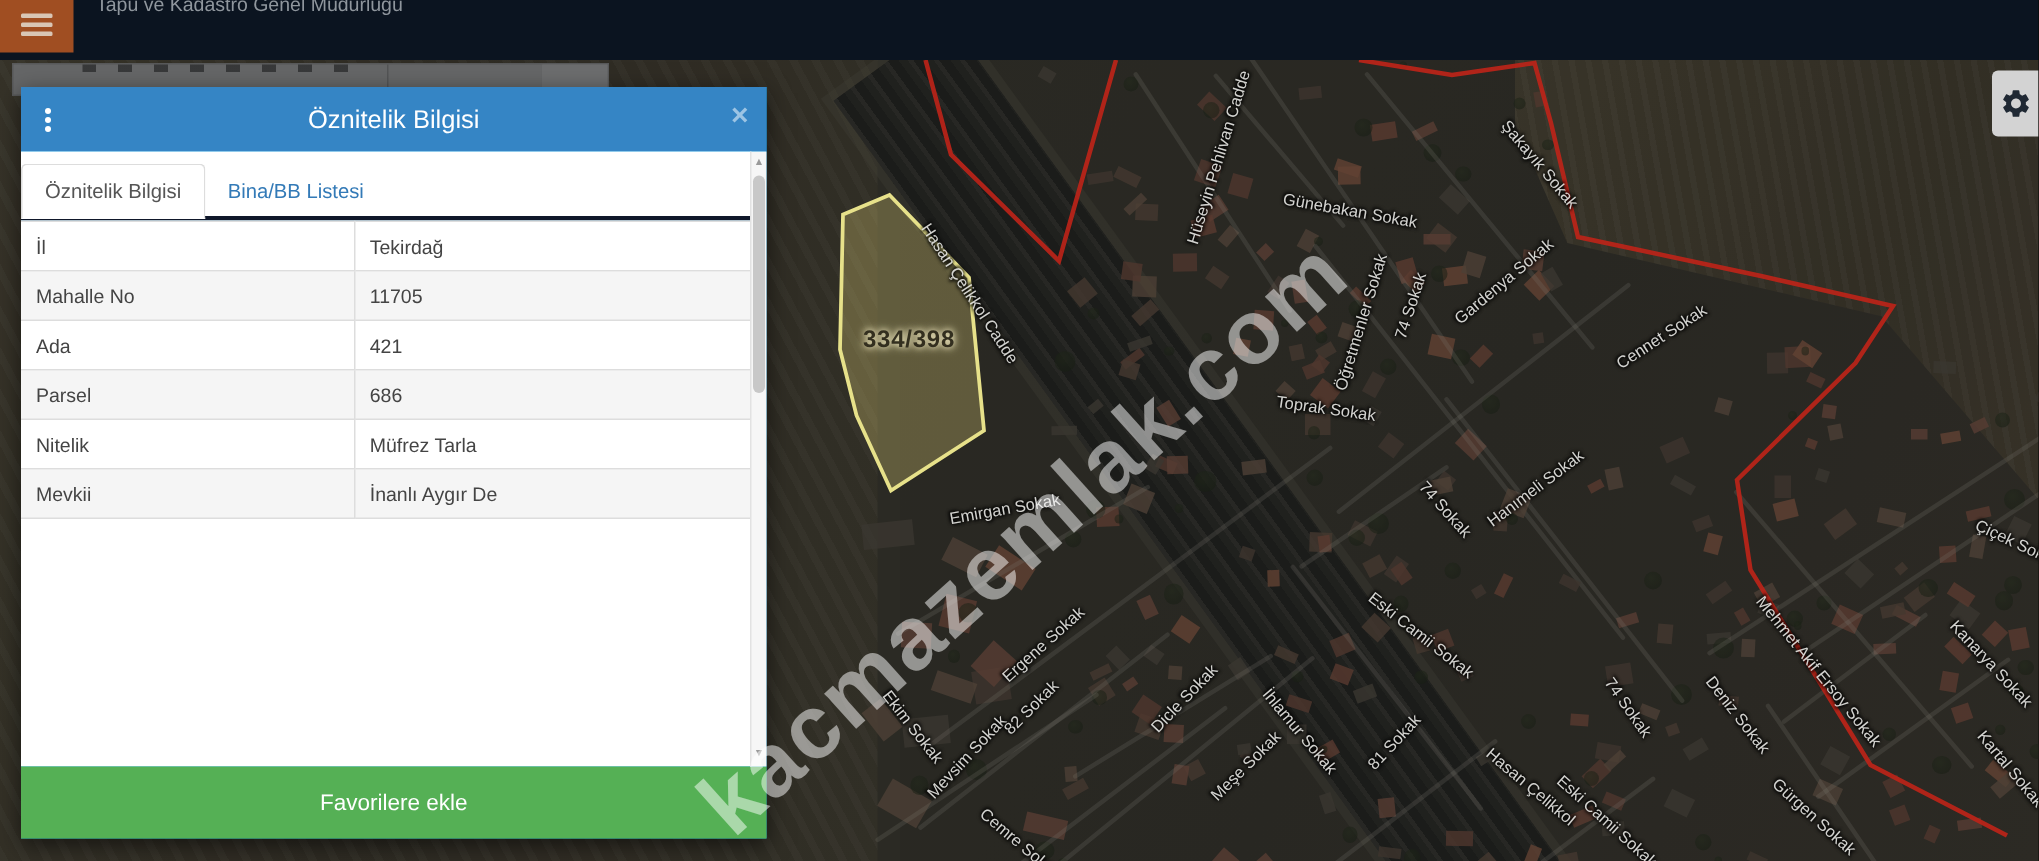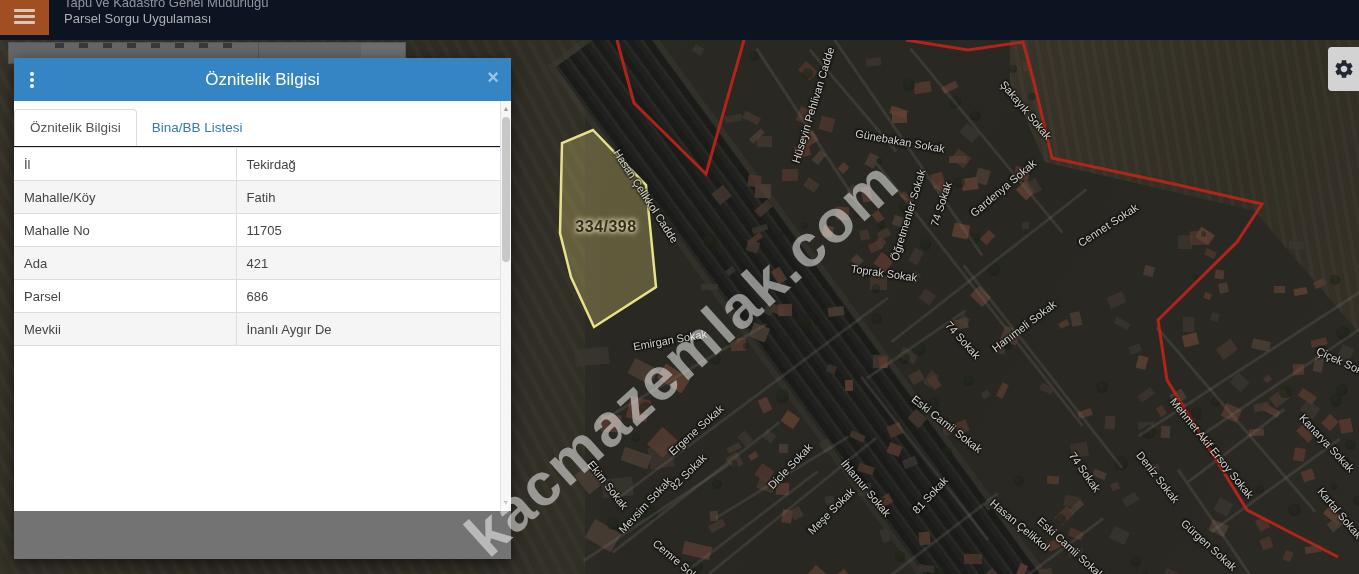--- a/index.html
+++ b/index.html
@@ -52,29 +52,29 @@
   .toolbar-ghost .seg{position:absolute;top:0;bottom:0;width:1px;background:#747474;}
   .toolbar-ghost .lightseg{position:absolute;left:352px;top:0;bottom:0;right:0;background:#999;}
   .toolbar-ghost .smudge{position:absolute;left:46px;top:0;width:190px;height:5px;
     background:repeating-linear-gradient(90deg,rgba(25,25,25,.55) 0 9px,transparent 9px 24px);}
 
   
   .gear-btn{position:absolute;left:1328px;top:47px;width:31px;height:44px;background:#d3d3d3;
     border-radius:4px 0 0 4px;z-index:3;display:flex;align-items:center;justify-content:center;cursor:pointer;}
 
   
-  .modal{position:absolute;left:14px;top:58px;width:497px;height:501px;z-index:5;background:#737373;
+  .modal{position:absolute;left:14px;top:58px;width:497px;height:501px;z-index:5;background:#0ea5e9;
     box-shadow:0 4px 14px rgba(0,0,0,.55);}
   .modal-header{position:absolute;left:0;top:0;right:0;height:43px;background:#3585c5;}
   .modal-title{position:absolute;left:0;right:0;top:0;line-height:43px;text-align:center;color:#fff;
     font-size:17px;}
   .kebab{position:absolute;left:16px;top:12px;width:14px;cursor:pointer;}
   .kebab i{display:block;width:4px;height:4px;border-radius:50%;background:#fff;margin:2px 0;}
   .close-x{position:absolute;right:12px;top:8px;font-size:20px;font-weight:bold;color:#9cc4e4;cursor:pointer;}
-  .tabs{position:absolute;left:0;right:11px;top:43px;height:46px;background:#fff;border-bottom:1px solid #0f172a;
+  .tabs{position:absolute;left:0;right:11px;top:43px;height:46px;background:#fff;border-bottom:3px solid #0f172a;
     padding:7px 0 0 0;}
   .tab{display:inline-block;padding:10px 15px;font-size:13.5px;cursor:pointer;position:relative;top:1px;}
   .tab.active{background:#fff;color:#555;border:1px solid #ddd;border-bottom-color:#fff;border-radius:4px 4px 0 0;}
   .tab:not(.active){color:#337ab7;}
   .table-wrap{position:absolute;left:0;right:11px;top:89px;bottom:48px;overflow:hidden;background:#fff;}
   table.attr{border-collapse:collapse;width:100%;table-layout:fixed;padding-left:12px;}
   table.attr td{height:33px;border:1px solid #ddd;font-size:13px;color:#444;padding:0 8px 0 10px;}
   table.attr td.lbl{width:222px;}
   table.attr tr:nth-child(even){background:#f5f5f5;}
   table.attr tr td{border-left:none;border-right:none;}
@@ -453,21 +453,20 @@
   <div class="topbar">
     <button class="menu-btn">
       <span class="hamburger">
           <i></i>
           <i></i>
           <i></i>
         </span>
     </button>
     <div class="titles">
       <div class="t1">Tapu ve Kadastro Genel Müdürlüğü</div>
-      <div class="t2">Parsel Sorgu Uygulaması</div>
     </div>
   </div>
 
   <div class="gear-btn">
     <svg width="22" height="22" viewBox="0 0 24 24">
       <path fill="#1f2833" d="M19.14,12.94c0.04-0.3,0.06-0.61,0.06-0.94c0-0.32-0.02-0.64-0.07-0.94l2.03-1.58c0.18-0.14,0.23-0.41,0.12-0.61l-1.92-3.32c-0.12-0.22-0.37-0.29-0.59-0.22l-2.39,0.96c-0.5-0.38-1.03-0.7-1.62-0.94L14.4,2.81c-0.04-0.24-0.24-0.41-0.48-0.41h-3.84c-0.24,0-0.43,0.17-0.47,0.41L9.25,5.35C8.66,5.59,8.12,5.92,7.63,6.29L5.24,5.33c-0.22-0.08-0.47,0-0.59,0.22L2.74,8.87C2.62,9.08,2.66,9.34,2.86,9.48l2.03,1.58C4.84,11.36,4.8,11.69,4.8,12s0.02,0.64,0.07,0.94l-2.03,1.58c-0.18,0.14-0.23,0.41-0.12,0.61l1.92,3.32c0.12,0.22,0.37,0.29,0.59,0.22l2.39-0.96c0.5,0.38,1.03,0.7,1.62,0.94l0.36,2.54c0.05,0.24,0.24,0.41,0.48,0.41h3.84c0.24,0,0.44-0.17,0.47-0.41l0.36-2.54c0.59-0.24,1.13-0.56,1.62-0.94l2.39,0.96c0.22,0.08,0.47,0,0.59-0.22l1.92-3.32c0.12-0.22,0.07-0.47-0.12-0.61L19.14,12.94z M12,15.6c-1.98,0-3.6-1.62-3.6-3.6s1.62-3.6,3.6-3.6s3.6,1.62,3.6,3.6S13.98,15.6,12,15.6z"></path>
     </svg>
   </div>
 
   <div class="modal">
@@ -482,42 +481,43 @@
     </div>
     <div class="tabs" id="tabs"><span class="tab active">Öznitelik Bilgisi</span><span class="tab">Bina/BB Listesi</span></div>
     <div class="table-wrap">
       <table class="attr">
           <tbody id="rows">
             <tr>
               <td class="lbl">İl</td>
               <td>Tekirdağ</td>
             </tr>
             <tr>
-              <td class="lbl">Mahalle/Köy</td>
-              <td>Fatih</td>
-            </tr>
-            <tr>
               <td class="lbl">Mahalle No</td>
               <td>11705</td>
             </tr>
             <tr>
               <td class="lbl">Ada</td>
               <td>421</td>
             </tr>
             <tr>
               <td class="lbl">Parsel</td>
               <td>686</td>
+            </tr>
+            <tr>
+              <td class="lbl">Nitelik</td>
+              <td>Müfrez Tarla</td>
             </tr>
             <tr>
               <td class="lbl">Mevkii</td>
               <td>İnanlı Aygır De</td>
             </tr>
           </tbody>
         </table>
     </div>
     <div class="scrollbar">
       <div class="arrow up">▲</div>
       <div class="thumb"></div>
       <div class="arrow down">▼</div>
     </div>
+    <button class="fav-btn">Favorilere ekle</button>
   </div>
 
 </div>
 
 </body></html>

